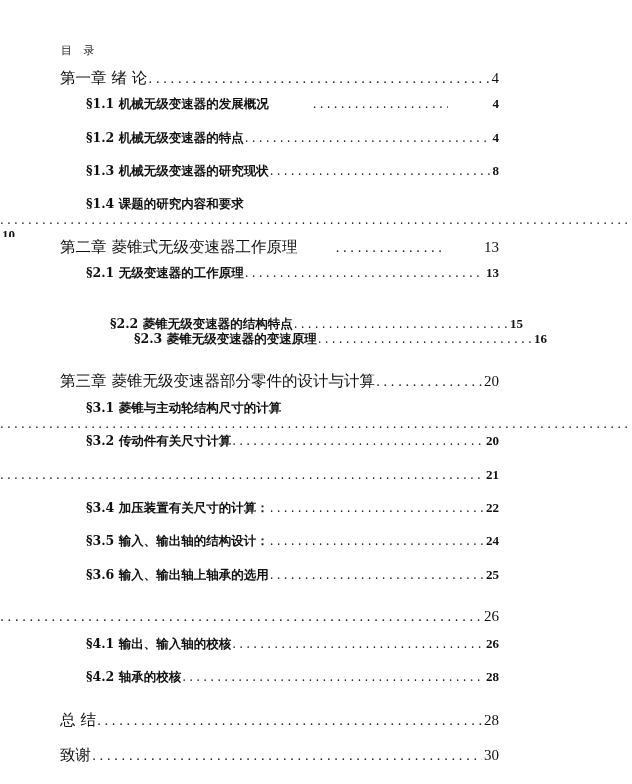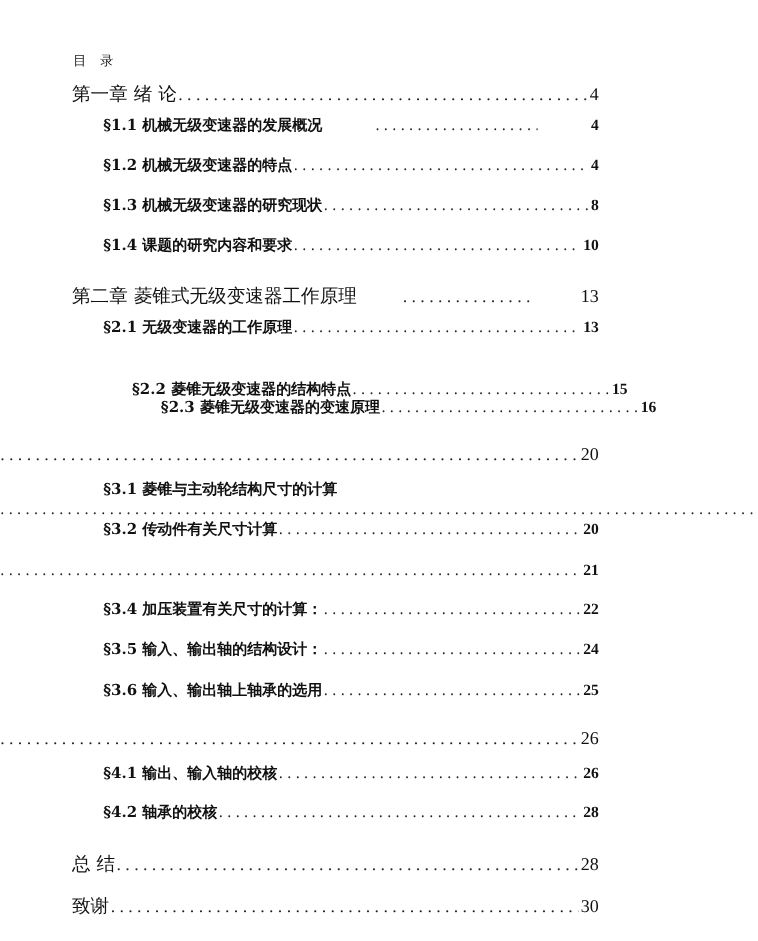--- a/index.html
+++ b/index.html
@@ -38,21 +38,21 @@
       <div class="row section" style="top: 130px;">
         <span class="label">§1.2 机械无级变速器的特点</span>
         <span class="leader">......................................................................................................................</span>
         <span class="page">4</span>
       </div>
       <div class="row section" style="top: 163px;">
         <span class="label">§1.3 机械无级变速器的研究现状</span>
         <span class="leader">......................................................................................................................</span>
         <span class="page">8</span>
       </div>
-      <div class="row section" style="top: 196px;">
+      <div class="row section" style="top: 196px; flex-direction: column;">
         <span class="label">§1.4 课题的研究内容和要求</span>
         <span class="leader">......................................................................................................................</span>
         <span class="page">10</span>
       </div>
       <div class="row chapter" style="top: 237px; gap: 37px;">
         <span class="label">第二章   菱锥式无级变速器工作原理</span>
         <span class="leader">......................................................................................................................</span>
         <span class="page">13</span>
       </div>
       <div class="row section" style="top: 265px;">
@@ -64,20 +64,21 @@
         <span class="label">§2.2    菱锥无级变速器的结构特点</span>
         <span class="leader">......................................................................................................................</span>
         <span class="page">15</span>
       </div>
       <div class="row section" style="top: 331px; margin-left: 48px;">
         <span class="label">§2.3    菱锥无级变速器的变速原理</span>
         <span class="leader">......................................................................................................................</span>
         <span class="page">16</span>
       </div>
       <div class="row chapter" style="top: 371px;">
+        <span class="label">第三章   菱锥无级变速器部分零件的设计与计算</span>
         <span class="leader">......................................................................................................................</span>
         <span class="page">20</span>
       </div>
       <div class="row section" style="top: 400px; flex-direction: column;">
         <span class="label">§3.1    菱锥与主动轮结构尺寸的计算</span>
         <span class="leader">......................................................................................................................</span>
         <span class="page">20</span>
       </div>
       <div class="row section" style="top: 433px;">
         <span class="label">§3.2 传动件有关尺寸计算</span>

